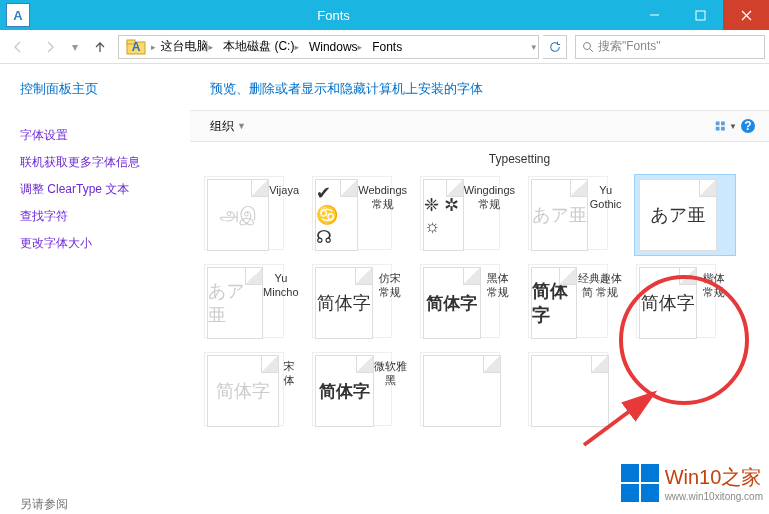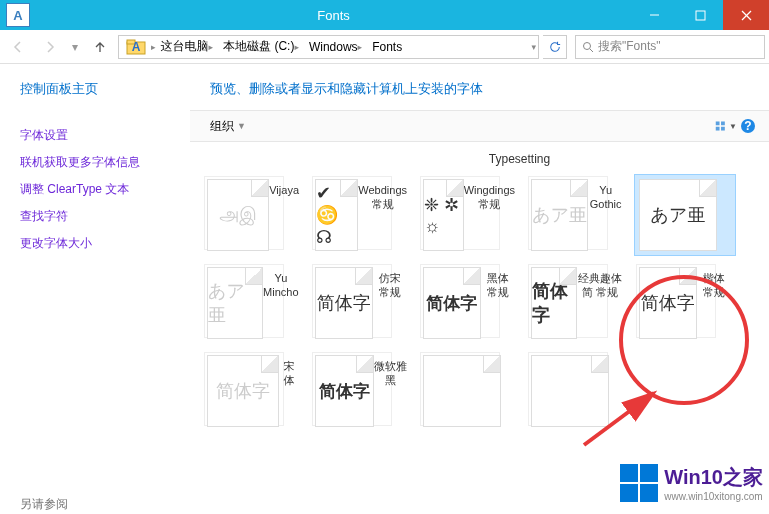--- a/index.html
+++ b/index.html
@@ -45,21 +45,21 @@
 .thumb.faded{color:#ccc}
 .thumb.bold{font-weight:bold;font-size:17px}
 .thumb.fancy{font-family:cursive;font-weight:900}
 .item-name{text-align:center;font-size:11px;color:#333;margin-top:4px;line-height:1.3;min-height:28px}
 .circle{position:absolute;width:130px;height:130px;border:4px solid #e73939;border-radius:50%;pointer-events:none;right:20px;top:275px;z-index:20}
 .arrow-annot{position:absolute;right:100px;top:385px;z-index:20;pointer-events:none}
 .watermark{position:absolute;right:6px;bottom:12px;z-index:30;display:flex;align-items:center;gap:6px}
 .wm-logo{display:grid;grid-template-columns:18px 18px;grid-template-rows:18px 18px;gap:2px}
 .wm-logo div{background:#0078d7}
 .wm-text{display:flex;flex-direction:column}
-.wm-text .t1{font-size:20px;font-weight:bold;color:#4c1d95}
+.wm-text .t1{font-size:20px;font-weight:normal;color:#c2410c}
 .wm-text .t2{font-size:10px;color:#888}
 </style>
 </head>
 <body>
 
 <div class="titlebar">
   <div class="app-icon">A</div>
   <div class="title-text">Fonts</div>
   <div class="win-btns">
     <div class="win-btn">

